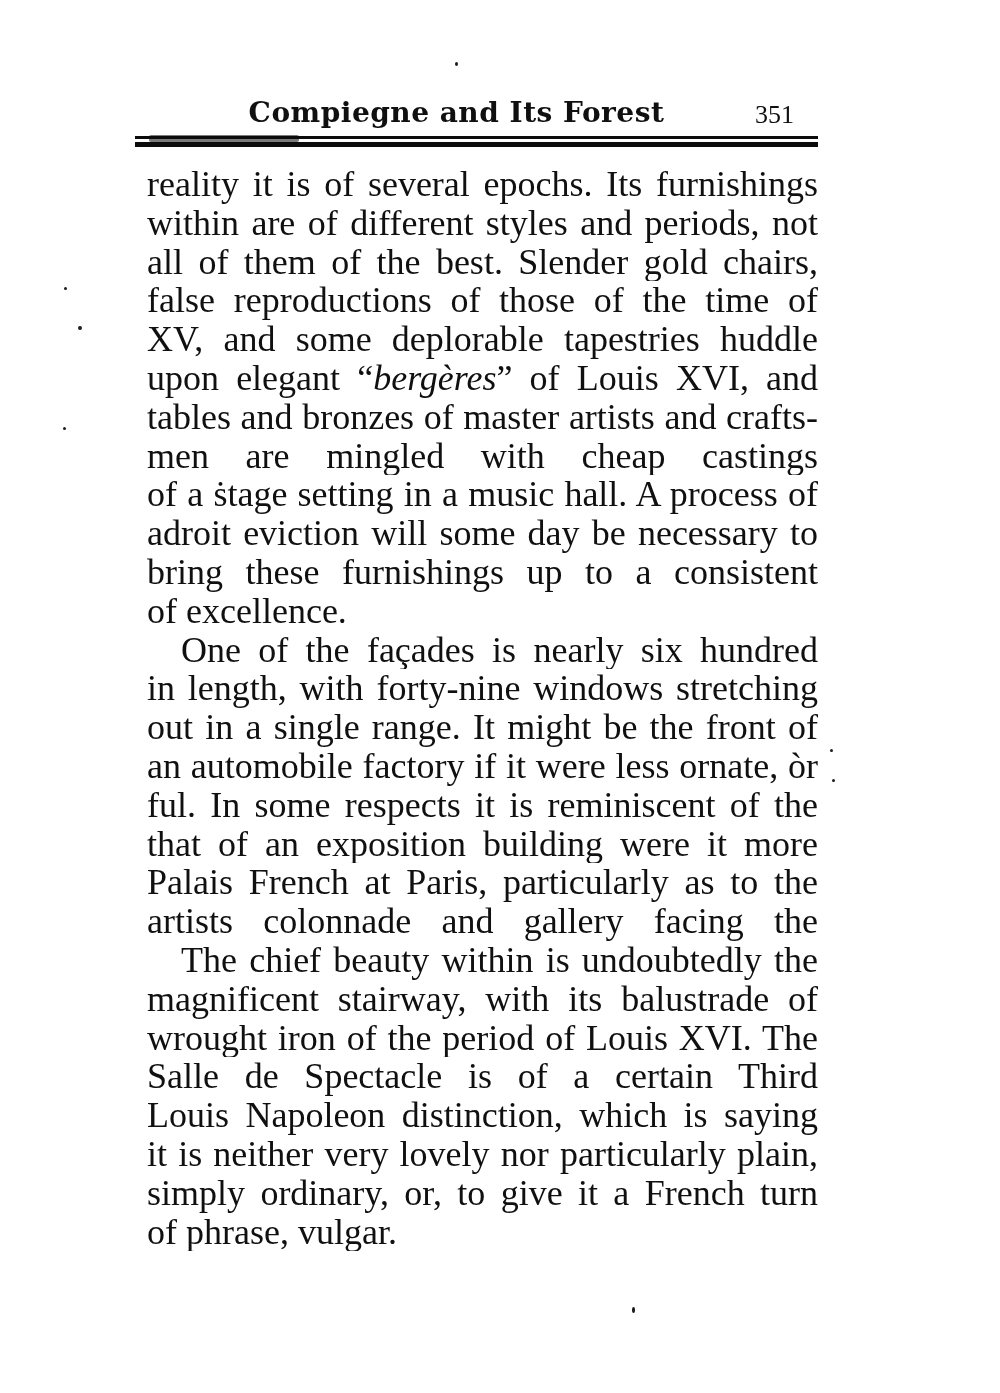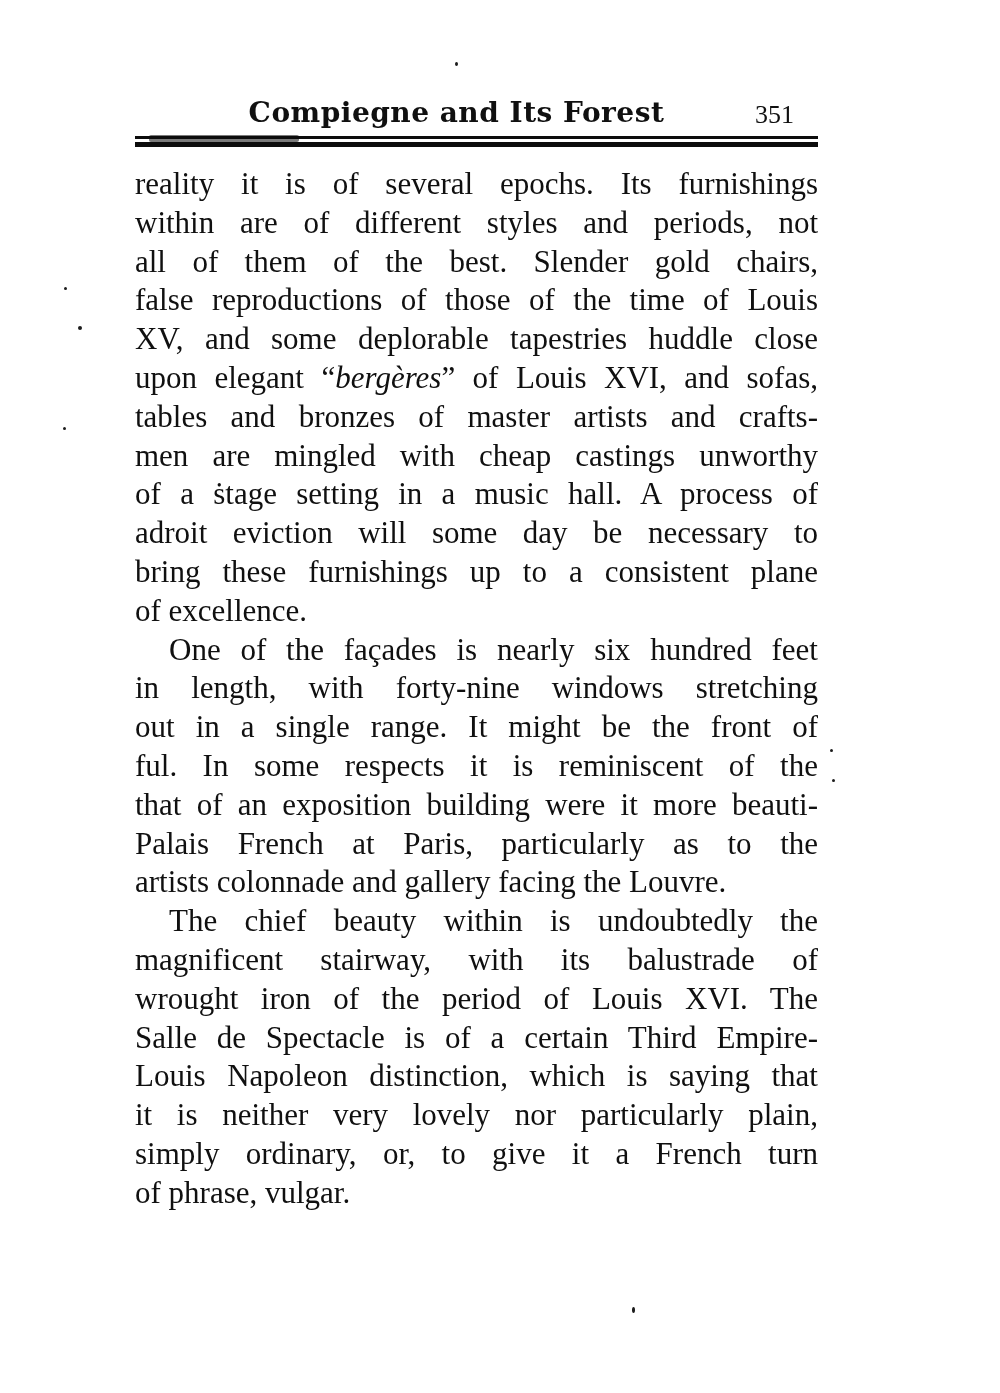--- a/index.html
+++ b/index.html
@@ -29,26 +29,27 @@
   .rule{position:relative;margin-top:6px;}
   .rule-line-1{height:3px;background:#0c0c0c;}
   .rule-gap{height:3px;}
   .rule-line-2{height:5px;background:#0c0c0c;}
   .rule-smudge{
     position:absolute;left:14px;top:-1px;width:150px;height:7px;
     background:#0c0c0c;opacity:.55;border-radius:2px;
   }
   .page-body{margin-top:18px;}
   .line{
-    font-size:31px;
+    font-size:36px;
     line-height:38.8px;
     height:38.8px;
     text-align:justify;
     text-align-last:justify;
     overflow:hidden;
+    margin-left:12px;
   }
   .line.indent{padding-left:34px;font-family:Liberation Serif, serif;}
   .line.end{text-align-last:auto;}
   .italic{font-style:italic;}
   .speck{position:absolute;background:#1c1c1c;border-radius:50%;}
 </style>
 </head>
 <body>
 
 <div class="page">
@@ -75,20 +76,21 @@
         <div class="line"><span>upon elegant “</span><span class="italic">bergères</span><span>” of Louis XVI, and sofas,</span></div>
         <div class="line"><span>tables and bronzes of master artists and crafts-</span></div>
         <div class="line"><span>men are mingled with cheap castings unworthy</span></div>
         <div class="line"><span>of a ṡtage setting in a music hall.  A process of</span></div>
         <div class="line"><span>adroit eviction will some day be necessary to</span></div>
         <div class="line"><span>bring these furnishings up to a consistent plane</span></div>
         <div class="line end"><span>of excellence.</span></div>
         <div class="line indent"><span>One of the façades is nearly six hundred feet</span></div>
         <div class="line"><span>in length, with forty-nine windows stretching</span></div>
         <div class="line"><span>out in a single range.  It might be the front of</span></div>
+        <div class="line"><span>an automobile factory if it were less ornate, òr</span></div>
         <div class="line"><span>ful.  In some respects it is reminiscent of the</span></div>
         <div class="line"><span>that of an exposition building were it more beauti-</span></div>
         <div class="line"><span>Palais French at Paris, particularly as to the</span></div>
         <div class="line end"><span>artists colonnade and gallery facing the Louvre.</span></div>
         <div class="line indent"><span>The chief beauty within is undoubtedly the</span></div>
         <div class="line"><span>magnificent stairway, with its balustrade of</span></div>
         <div class="line"><span>wrought iron of the period of Louis XVI.  The</span></div>
         <div class="line"><span>Salle de Spectacle is of a certain Third Empire-</span></div>
         <div class="line"><span>Louis Napoleon distinction, which is saying that</span></div>
         <div class="line"><span>it is neither very lovely nor particularly plain,</span></div>

